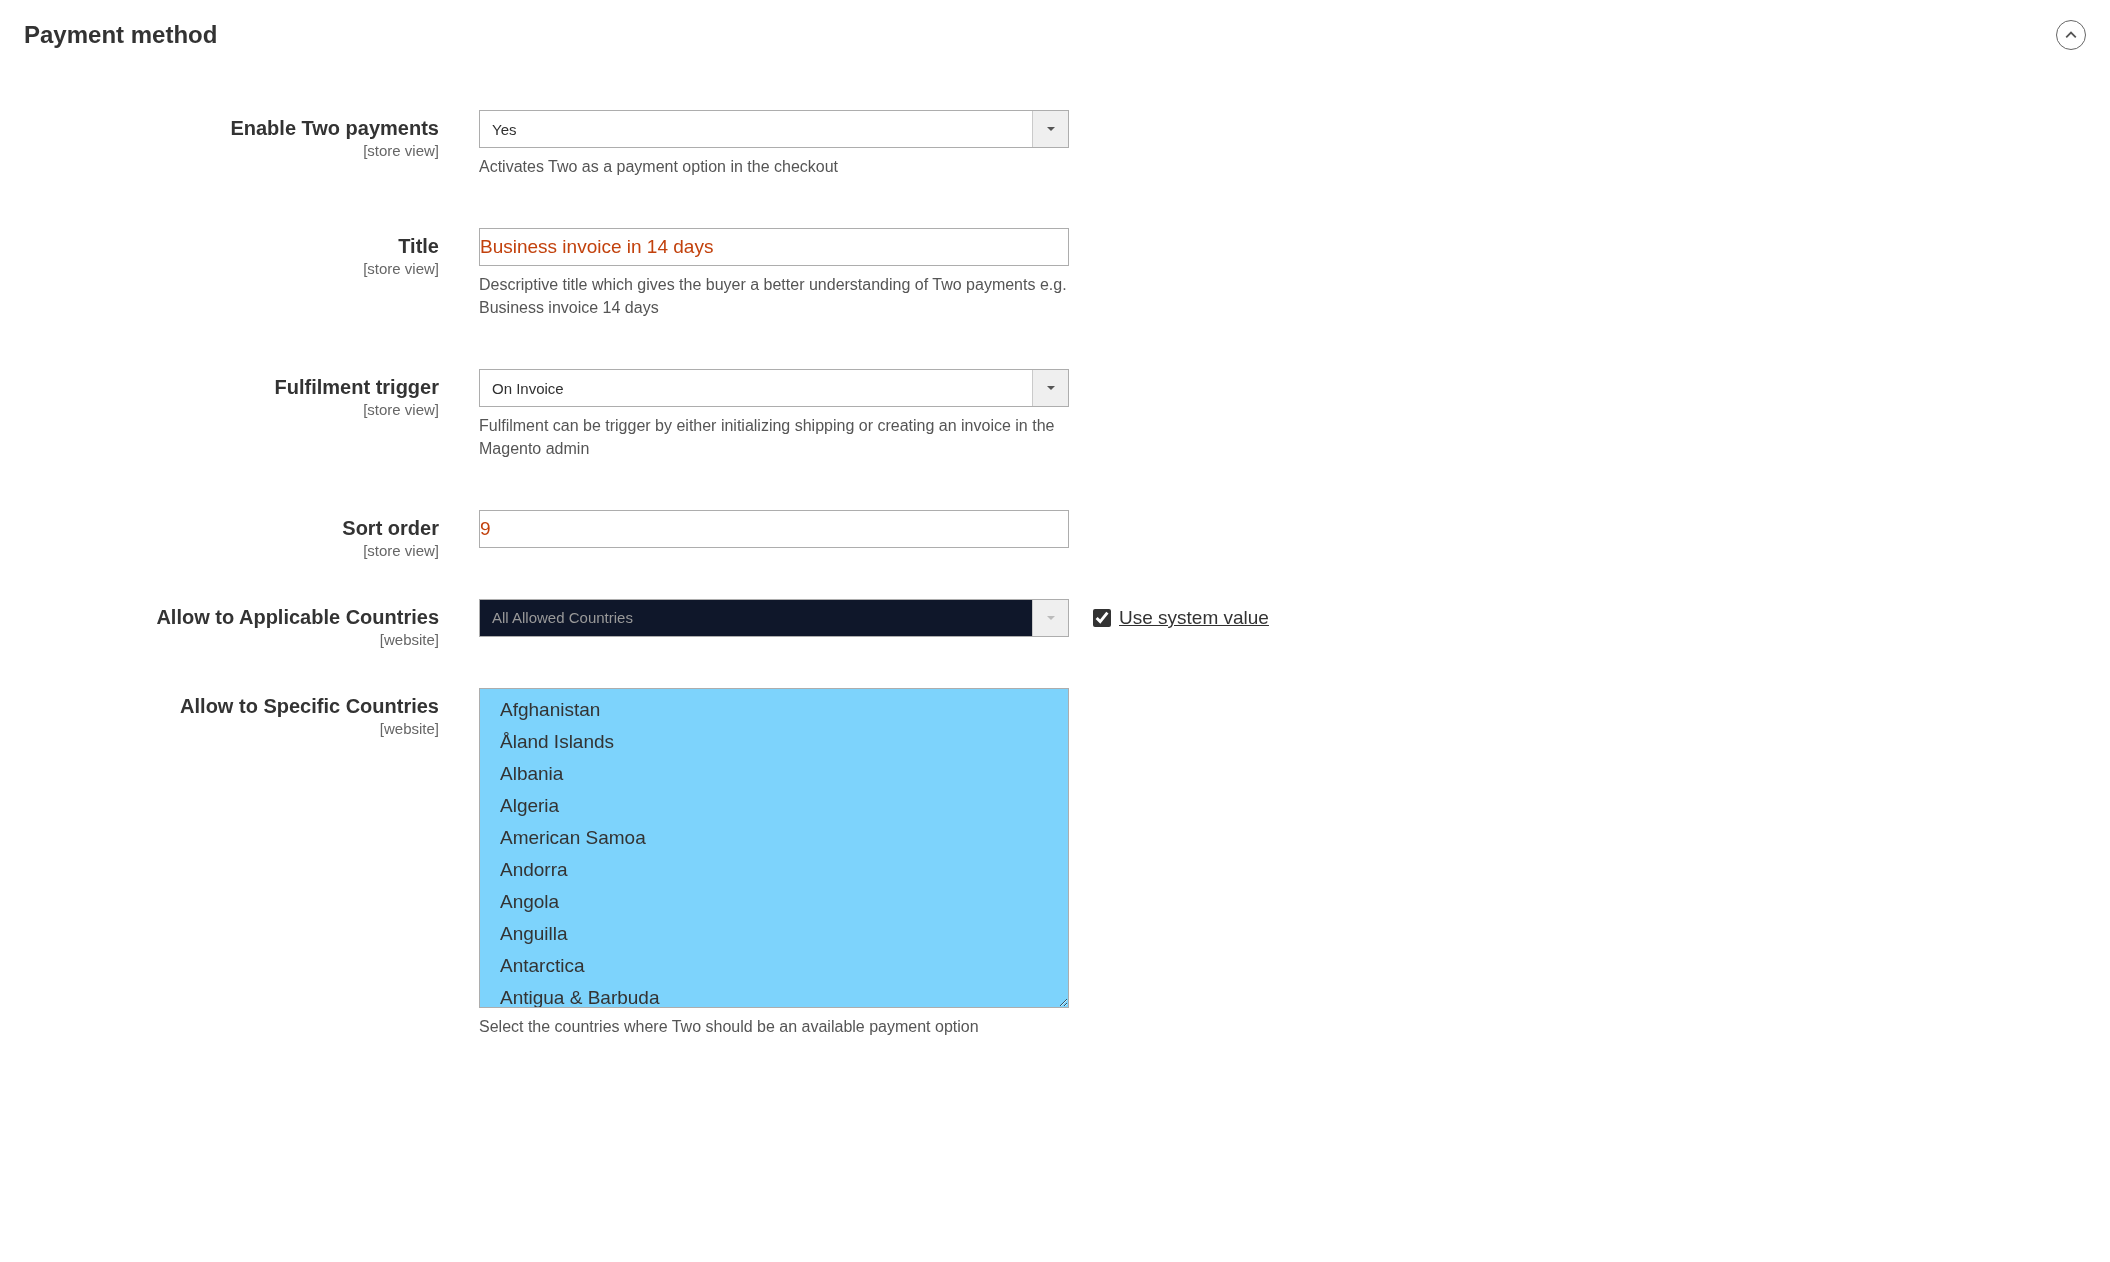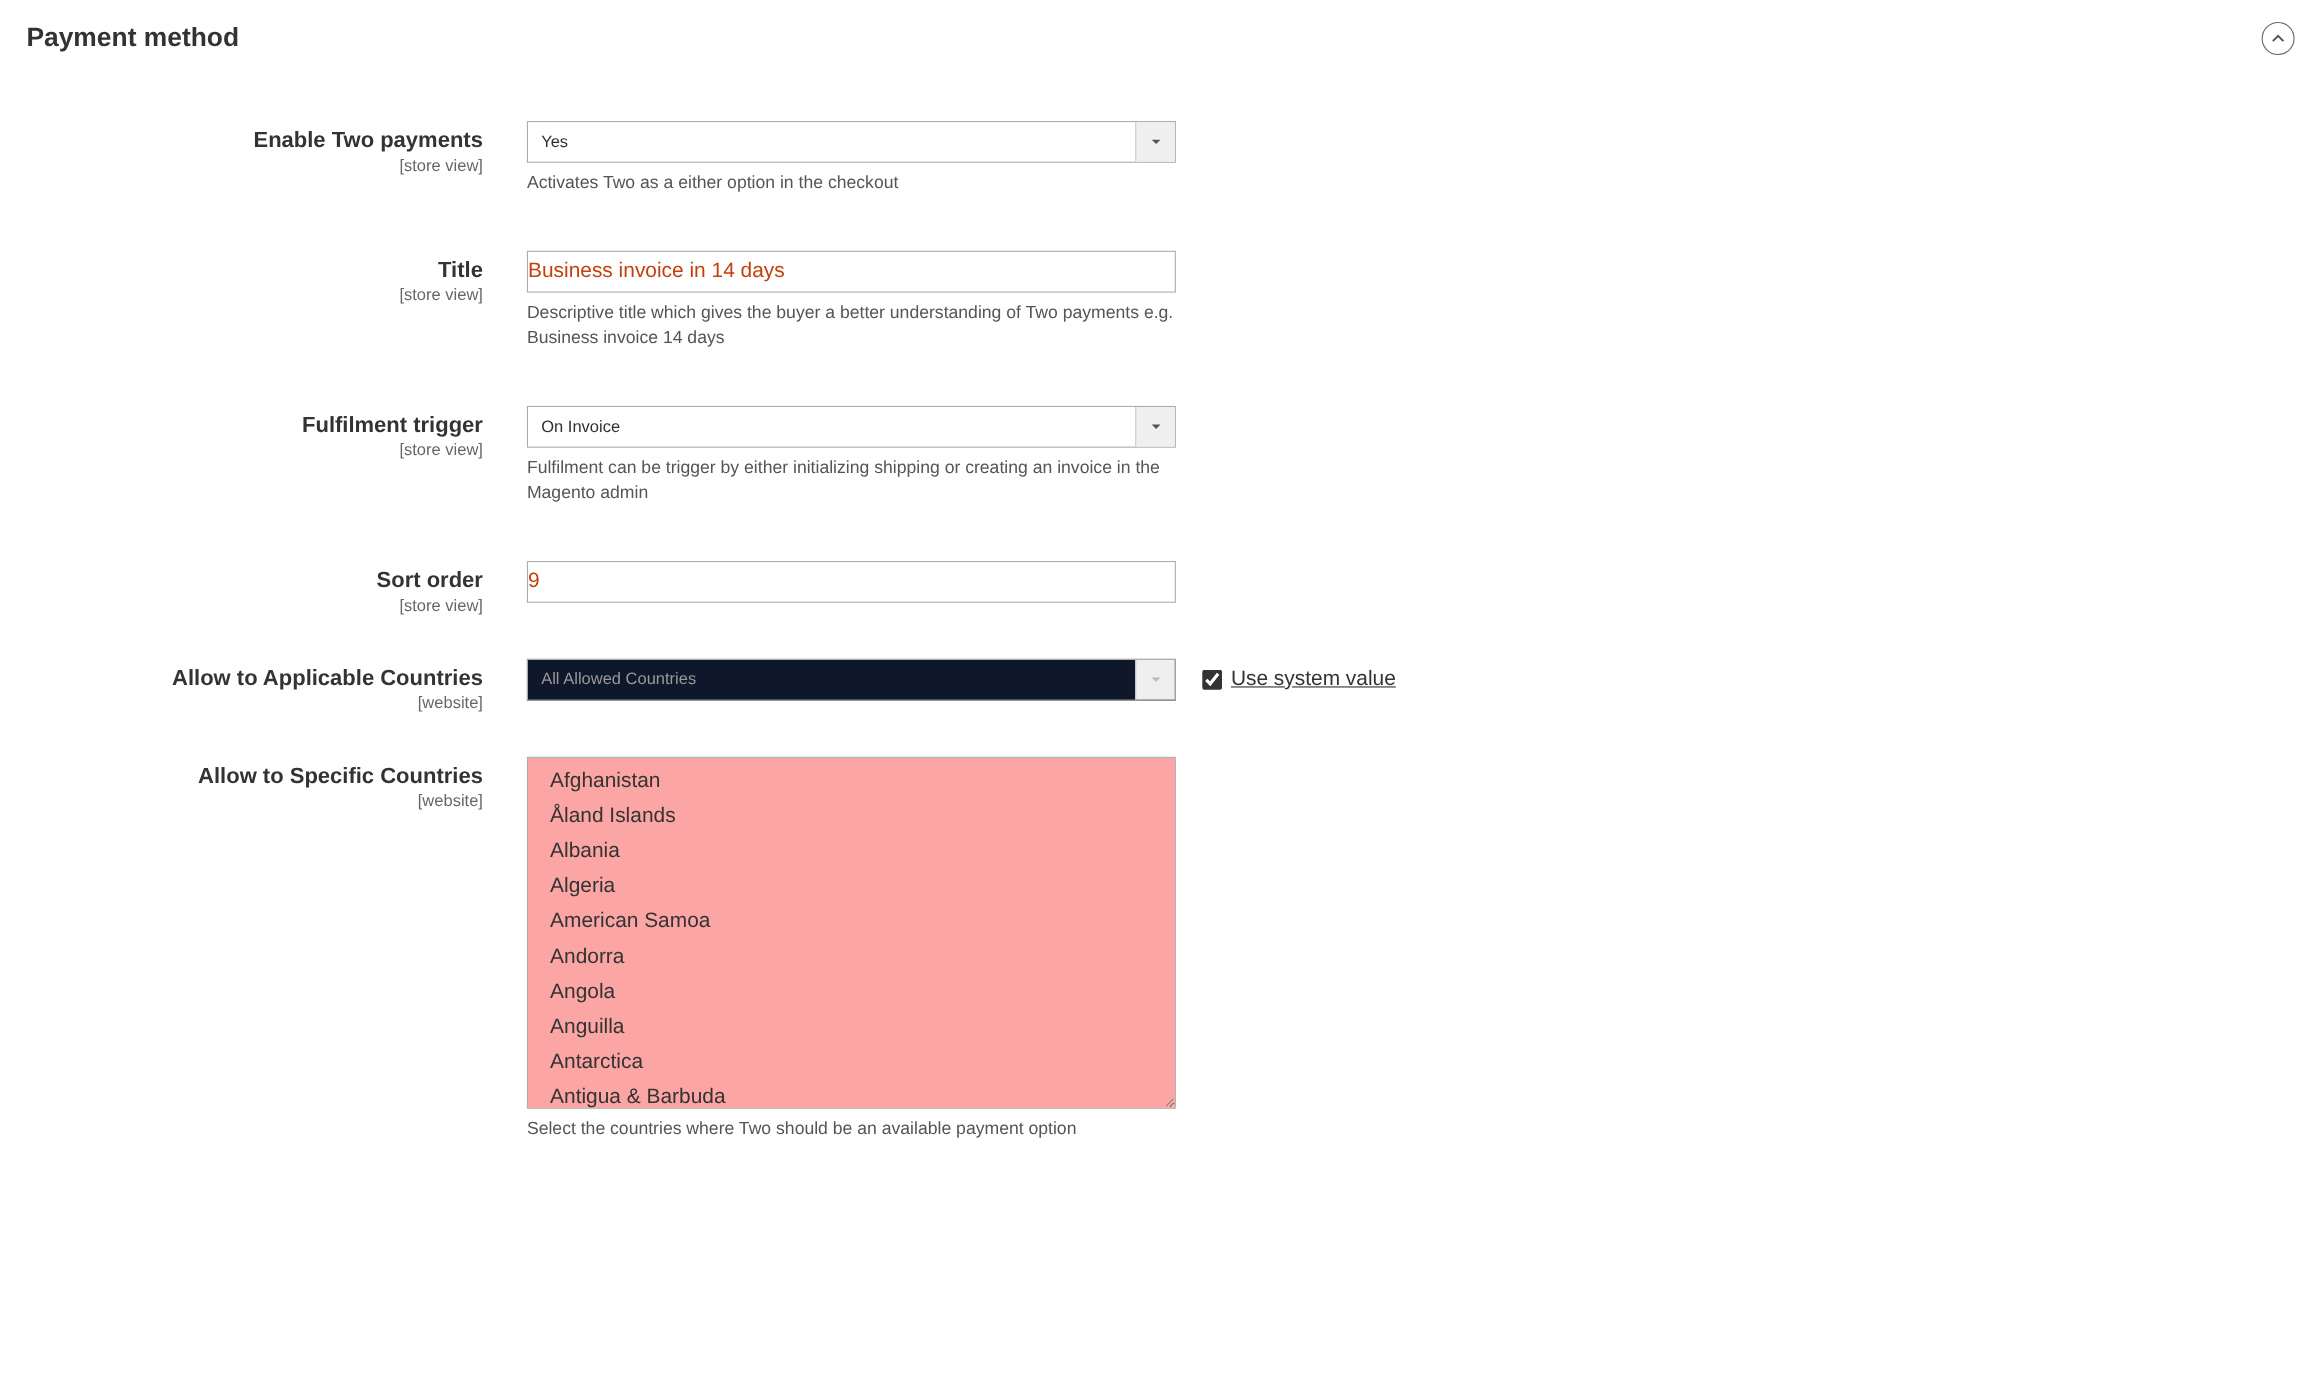--- a/index.html
+++ b/index.html
@@ -125,21 +125,21 @@
     height: 38px;
     padding: 0 0;
     font-size: 19px;
     font-family: inherit;
     color: #c2410c;
   }
 
   .multiselect {
     width: 100%;
     border: 1px solid #adadad;
-    background: #fca5a5;
+    background: #7dd3fc;
     height: 320px;
     overflow-y: scroll;
     position: relative;
     resize: both;
   }
   .multiselect .option {
     padding: 5px 20px;
     font-size: 19px;
     color: #333;
     cursor: pointer;
@@ -178,21 +178,21 @@
   </div>
   <div class="control-col">
     <div class="select">
       <div class="value">Yes</div>
       <div class="arrow">
         <svg viewBox="0 0 10 10">
             <path d="M1 3 L5 7 L9 3 Z"></path>
           </svg>
       </div>
     </div>
-    <div class="help-text">Activates Two as a either option in the checkout</div>
+    <div class="help-text">Activates Two as a payment option in the checkout</div>
   </div>
 </div>
 
 <div class="form-row">
   <div class="label-col">
     <div class="label-main">Title</div>
     <div class="label-scope">[store view]</div>
   </div>
   <div class="control-col">
     <input class="text-input" type="text" value="Business invoice in 14 days" style="">

